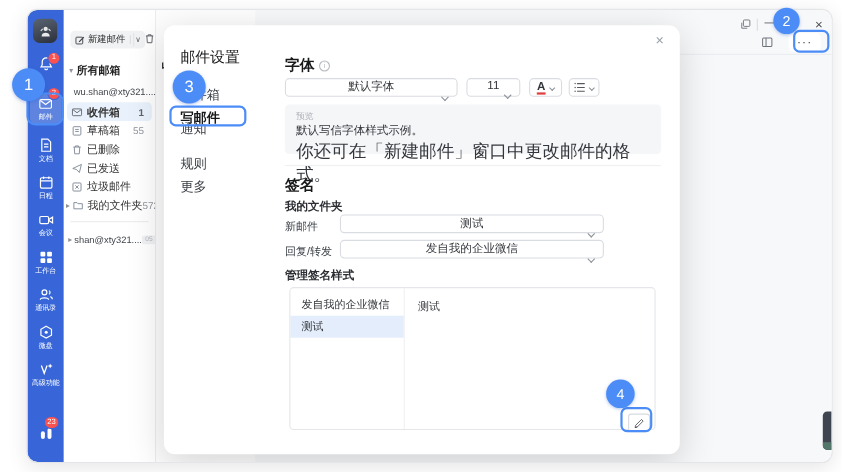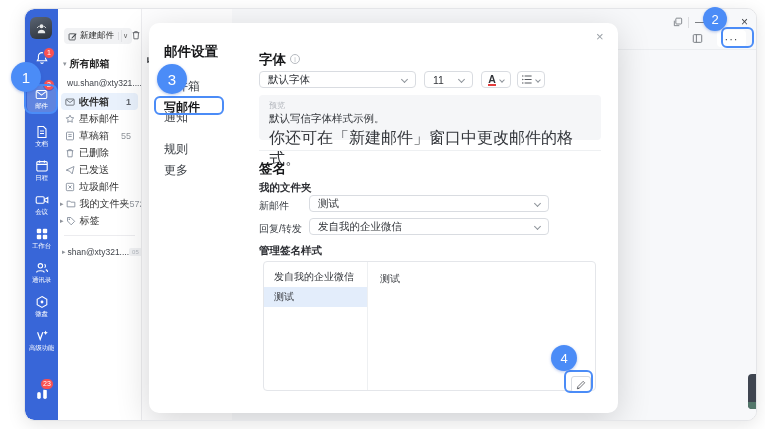--- a/index.html
+++ b/index.html
@@ -66,30 +66,30 @@
   .more-btn { position:absolute; right:4px; top:15px; width:29px; height:17px; background:#fff; border-radius:4px;
               display:flex; align-items:center; justify-content:center; font-size:11px; letter-spacing:1px; color:#3c3f44; }
 
   .dock-widget { position:absolute; right:0; top:365px; width:8px; height:35px; background:#3f4550; border-radius:4px 0 0 4px; overflow:hidden; }
   .dock-widget .dw-green { position:absolute; bottom:0; left:0; width:100%; height:7px; background:#53766a; }
 
   
   .dialog { position:absolute; left:124px; top:14px; width:469px; height:390px; background:#fff; border-radius:10px;
             box-shadow:0 8px 34px rgba(0,0,0,.16); z-index:5; }
   .dlg-close { position:absolute; left:447px; top:6px; font-size:13px; color:#9aa0a6; }
-  .dlg-title { position:absolute; left:15px; top:20px; font-size:13.5px; font-weight:bold; color:#17181a; }
+  .dlg-title { position:absolute; left:15px; top:20px; font-size:13.5px; font-weight:normal; color:#17181a; }
   .dlg-nav-item { position:absolute; left:15px; font-size:12px; color:#3c4046; }
   .dlg-nav-item.active { font-weight:bold; color:#17181a; }
   .sec-h { position:absolute; font-size:13.5px; font-weight:bold; color:#17181a; }
   .info-ic { display:inline-block; width:10px; height:10px; border:1px solid #b6bac0; border-radius:50%;
              font-size:7px; font-weight:normal; color:#b6bac0; text-align:center; line-height:10px; vertical-align:2px; margin-left:4px; }
   .sub-h { position:absolute; font-size:10.5px; font-weight:bold; color:#2c2e33; }
   .fld-label { position:absolute; font-size:10px; color:#3c4046; }
   .select { position:absolute; height:17px; border:1px solid #d9dce1; border-radius:4px; background:#fff;
-            display:flex; align-items:center; font-size:10.5px; color:#33363b; padding:0 8px; }
+            display:flex; align-items:center; font-size:10.5px; color:#33363b; padding:0 8px;flex-direction:column; }
   .select .chev { margin-left:auto; }
   .chev { width:5px; height:5px; border-right:1px solid #8f949b; border-bottom:1px solid #8f949b; transform:rotate(45deg); flex:0 0 auto; }
   .mini-chev { width:4px; height:4px; border-right:1px solid #8f949b; border-bottom:1px solid #8f949b; transform:rotate(45deg); margin-left:4px; }
   .tool-btn { position:absolute; height:17px; border:1px solid #d9dce1; border-radius:4px; background:#fff;
               display:flex; align-items:center; justify-content:center; }
   .fontA { font-size:10.5px; font-weight:bold; color:#33363b; border-bottom:2px solid #e23d3d; line-height:10px; }
   .list-ic { width:10px; height:9px; }
   .preview { position:absolute; left:110px; top:72px; width:342px; height:45px; background:#f5f6f8; border-radius:4px; padding:5px 10px; }
   .preview .pv-label { font-size:8px; color:#b0b4ba; }
   .preview .pv-l1 { font-size:10.5px; color:#33363b; margin-top:1px; }
@@ -210,27 +210,20 @@
 
       <div class="frow sel">
         <svg viewBox="0 0 12 12">
           <rect x="1" y="2.4" width="10" height="7.4" rx="1" fill="none" stroke="#5f646b" stroke-width="1"></rect>
           <path d="M1.4 3.1L6 6.6l4.6-3.5" fill="none" stroke="#5f646b" stroke-width="1"></path>
         </svg>
         <span>收件箱</span>
         <span class="cnt">1</span>
       </div>
 
-      <div class="frow">
-        <svg viewBox="0 0 12 12">
-          <path d="M6 1.4l1.4 2.8 3.1.4-2.2 2.2.5 3.1L6 8.4 3.2 9.9l.5-3.1L1.5 4.6l3.1-.4z" fill="none" stroke="#7e8896" stroke-width="1"></path>
-        </svg>
-        <span>星标邮件</span>
-        <span class="cnt"></span>
-      </div>
 
       <div class="frow">
         <svg viewBox="0 0 12 12">
           <rect x="1.8" y="1.4" width="8.4" height="9.2" rx="1" fill="none" stroke="#7e8896" stroke-width="1"></rect>
           <path d="M4 4.4h4M4 6.6h4" stroke="#7e8896" stroke-width="1"></path>
         </svg>
         <span>草稿箱</span>
         <span class="cnt">55</span>
       </div>
 
@@ -261,29 +254,20 @@
 
       <div class="frow" style="padding-left:2px">
         <span class="caret-r">▸</span>
         <svg viewBox="0 0 12 12">
           <path d="M1.4 2.6h3.4l1 1.2h4.8v5.6H1.4z" fill="none" stroke="#7e8896" stroke-width="1"></path>
         </svg>
         <span>我的文件夹</span>
         <span class="cnt">572</span>
       </div>
 
-      <div class="frow" style="padding-left:2px">
-        <span class="caret-r">▸</span>
-        <svg viewBox="0 0 12 12">
-          <path d="M1.8 1.8h4L10.4 6.4 6.2 10.6 1.8 6z" fill="none" stroke="#7e8896" stroke-width="1"></path>
-          <circle cx="4" cy="4" r=".9" fill="#7e8896"></circle>
-        </svg>
-        <span>标签</span>
-        <span class="cnt"></span>
-      </div>
 
       <div class="fdivider"></div>
 
       <div class="frow-acct" style="padding-left:4px">
         <span class="caret-r">▸</span>
         <span>shan@xty321....</span>
         <span class="acct-badge">05</span>
       </div>
     </div>
 

